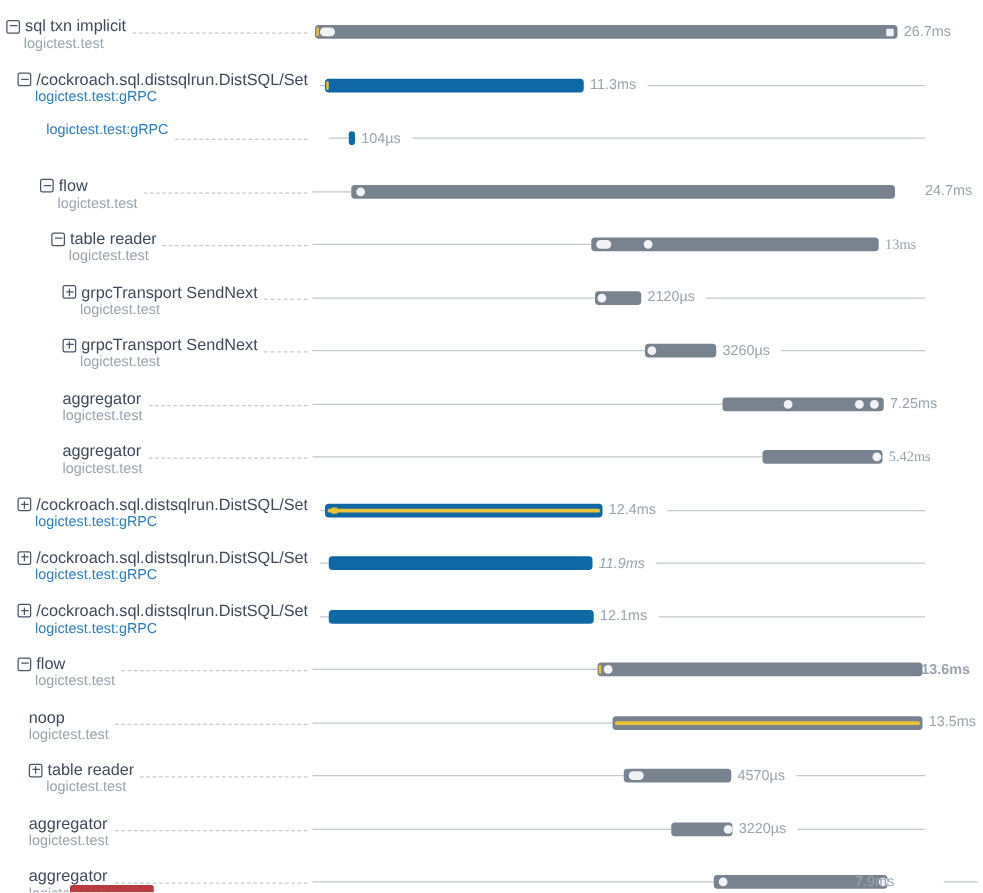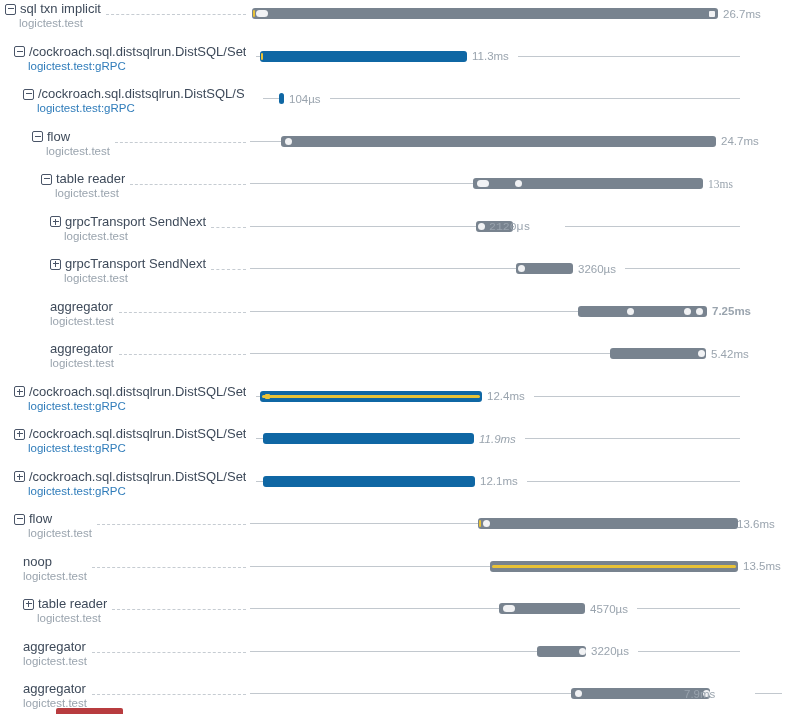--- a/index.html
+++ b/index.html
@@ -1,20 +1,20 @@
 <!DOCTYPE html>
 <html><head>
 <meta charset="utf-8">
 <style>
   html,body{margin:0;padding:0;background:#ffffff;}
   .stage{
     position:relative;width:786px;height:714px;overflow:hidden;background:#ffffff;
     font-family:"Liberation Sans", sans-serif;
   }
-  .row{position:absolute;left:0;width:786px;height:43px;}
+  .row{position:absolute;left:0;width:786px;height:43px;margin-top:12px;}
   .left{position:absolute;left:0;top:0;width:256px;height:43px;display:flex;align-items:flex-start;}
   .lblwrap{flex:0 0 auto;max-width:256px;overflow:hidden;}
   .line1{display:flex;align-items:center;margin-top:2px;height:14px;white-space:nowrap;}
   .nm{font-size:13px;line-height:14px;color:#3e4a5a;white-space:nowrap;}
   .line2{font-size:11.5px;line-height:13px;color:#9aa4ae;margin-top:1px;white-space:nowrap;}
   .line2.link{color:#2f7cba;}
   .tog{width:9px;height:9px;border:1px solid #4a5568;border-radius:2px;display:inline-block;
        position:relative;margin-right:4px;flex:none;background:#fff;cursor:pointer;}
   .tog::before{content:"";position:absolute;left:1.5px;right:1.5px;top:3.5px;height:1px;background:#4a5568;}
   .tog.plus::after{content:"";position:absolute;top:1.5px;bottom:1.5px;left:3.5px;width:1px;background:#4a5568;}
@@ -75,24 +75,20 @@
           <div class="bar blue" style="left: 260px; width: 207px;">
             <div class="mk mk-tick" style="left: 1px;"></div>
           </div>
           <div class="dur" style="left: 472px;">11.3ms</div>
           <div class="hline" style="left: 518px; width: 222px;"></div>
         </div>
       </div>
       <div class="row" style="top: 85px;">
         <div class="left">
           <div class="lblwrap" style="padding-left: 23px;">
-            <div class="line1">
-              <div class="tog"></div>
-              <div class="nm">/cockroach.sql.distsqlrun.DistSQL/S</div>
-            </div>
             <div class="line2 link" style="margin-left: 14px;">logictest.test:gRPC</div>
           </div>
           <div class="dashfill"></div>
         </div>
         <div class="tl">
           <div class="hline" style="left: 263px; width: 16px;"></div>
           <div class="bar blue" style="left: 279px; width: 5px;"></div>
           <div class="dur" style="left: 289px;">104µs</div>
           <div class="hline" style="left: 330px; width: 410px;"></div>
         </div>
@@ -106,21 +102,21 @@
             </div>
             <div class="line2" style="margin-left: 14px;">logictest.test</div>
           </div>
           <div class="dashfill"></div>
         </div>
         <div class="tl">
           <div class="hline" style="left: 250px; width: 31px;"></div>
           <div class="bar gray" style="left: 281px; width: 435px;">
             <div class="mk mk-circle" style="left: 4px;"></div>
           </div>
-          <div class="dur" style="left: 721px;">24.7ms</div>
+          <div class="dur" style="left: 740px;">24.7ms</div>
         </div>
       </div>
       <div class="row" style="top: 170px;">
         <div class="left">
           <div class="lblwrap" style="padding-left: 41px;">
             <div class="line1">
               <div class="tog"></div>
               <div class="nm">table reader</div>
             </div>
             <div class="line2" style="margin-left: 14px;">logictest.test</div>
@@ -145,21 +141,21 @@
             </div>
             <div class="line2" style="margin-left: 14px;">logictest.test</div>
           </div>
           <div class="dashfill"></div>
         </div>
         <div class="tl">
           <div class="hline" style="left: 250px; width: 226px;"></div>
           <div class="bar gray" style="left: 476px; width: 37px;">
             <div class="mk mk-circle" style="left: 2px;"></div>
           </div>
-          <div class="dur" style="left: 489px; font-family: Liberation Mono, monospace;">2120µs</div>
+          <div class="dur" style="left: 518px;">2120µs</div>
           <div class="hline" style="left: 565px; width: 175px;"></div>
         </div>
       </div>
       <div class="row" style="top: 255px;">
         <div class="left">
           <div class="lblwrap" style="padding-left: 50px;">
             <div class="line1">
               <div class="tog plus"></div>
               <div class="nm">grpcTransport SendNext</div>
             </div>
@@ -186,39 +182,39 @@
           </div>
           <div class="dashfill"></div>
         </div>
         <div class="tl">
           <div class="hline" style="left: 250px; width: 328px;"></div>
           <div class="bar gray" style="left: 578px; width: 129px;">
             <div class="mk mk-circle" style="left: 49px;"></div>
             <div class="mk mk-circle" style="left: 106px;"></div>
             <div class="mk mk-circle" style="left: 118px;"></div>
           </div>
-          <div class="dur" style="left: 712px; font-weight: bold;">7.25ms</div>
+          <div class="dur" style="left: 712px;">7.25ms</div>
         </div>
       </div>
       <div class="row" style="top: 340px;">
         <div class="left">
           <div class="lblwrap" style="padding-left: 50px;">
             <div class="line1">
               <div class="nm">aggregator</div>
             </div>
             <div class="line2">logictest.test</div>
           </div>
           <div class="dashfill"></div>
         </div>
         <div class="tl">
           <div class="hline" style="left: 250px; width: 360px;"></div>
           <div class="bar gray" style="left: 610px; width: 96px;">
             <div class="mk mk-circle" style="left: 88px;"></div>
           </div>
-          <div class="dur" style="left: 711px;">5.42ms</div>
+          <div class="dur" style="left: 711px; font-family: Liberation Serif, serif;">5.42ms</div>
         </div>
       </div>
       <div class="row" style="top: 382.5px;">
         <div class="left">
           <div class="lblwrap" style="padding-left: 14px;">
             <div class="line1">
               <div class="tog plus"></div>
               <div class="nm">/cockroach.sql.distsqlrun.DistSQL/Set</div>
             </div>
             <div class="line2 link" style="margin-left: 14px;">logictest.test:gRPC</div>
@@ -281,21 +277,21 @@
             <div class="line2" style="margin-left: 14px;">logictest.test</div>
           </div>
           <div class="dashfill"></div>
         </div>
         <div class="tl">
           <div class="hline" style="left: 250px; width: 228px;"></div>
           <div class="bar gray" style="left: 478px; width: 260px;">
             <div class="mk mk-tick" style="left: 1px;"></div>
             <div class="mk mk-circle" style="left: 5px;"></div>
           </div>
-          <div class="dur" style="left: 737px;">13.6ms</div>
+          <div class="dur" style="left: 737px; font-weight: bold;">13.6ms</div>
         </div>
       </div>
       <div class="row" style="top: 552.5px;">
         <div class="left">
           <div class="lblwrap" style="padding-left: 23px;">
             <div class="line1">
               <div class="nm">noop</div>
             </div>
             <div class="line2">logictest.test</div>
           </div>

